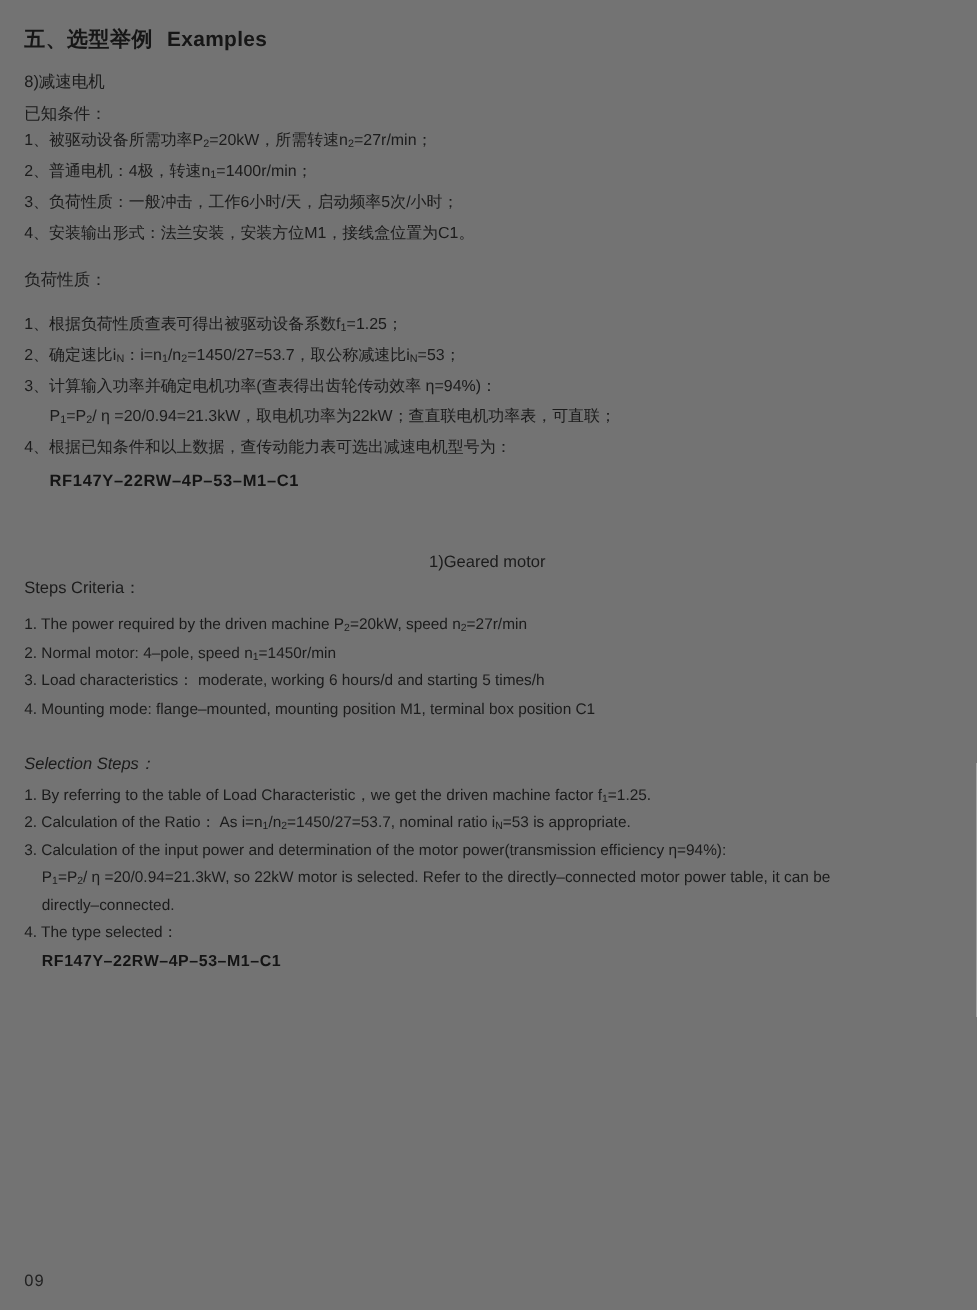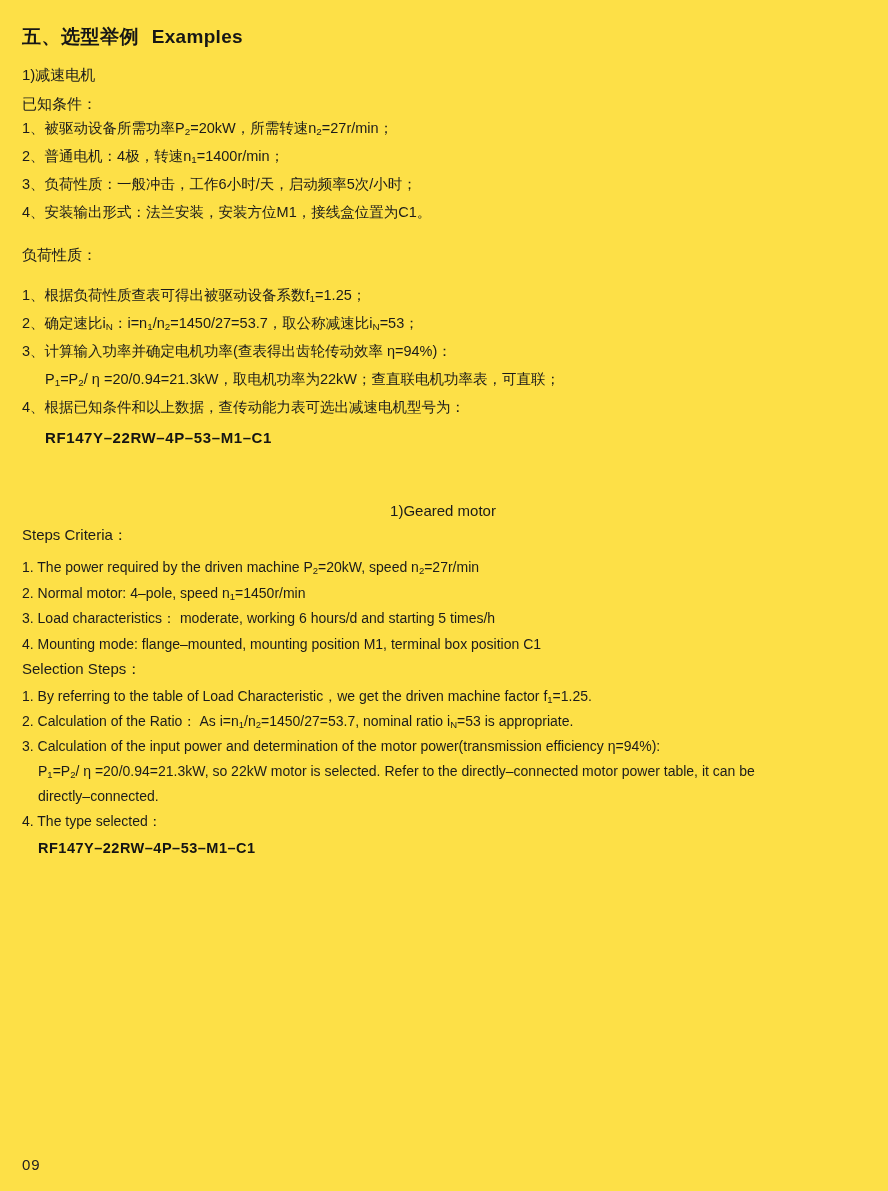--- a/index.html
+++ b/index.html
@@ -1,19 +1,19 @@
 <!DOCTYPE html>
 <html><head>
 <meta charset="utf-8">
 <style>
   html,body{margin:0;padding:0;background:#ffffff;}
   .page{
     position:relative;
     width:888px;height:1191px;
-    background:#fde047;
+    background:#737373;
     overflow:hidden;
     font-family:"Liberation Sans","DejaVu Sans",sans-serif;
     color:#1b1b1b;
     -webkit-font-smoothing:antialiased;
   }
   .content{position:absolute;left:22px;top:26px;right:24px;}
   p{margin:0;padding:0;}
   sub{font-size:68%;vertical-align:-0.18em;line-height:0;}
 
   .doc-title{
@@ -32,21 +32,21 @@
   .zh-model{
     margin-top:5px;padding-left:23px;
     font-size:15px;font-weight:bold;line-height:24px;
     letter-spacing:0.6px;color:#141414;
   }
 
   .en-subtitle{margin-top:50px;font-size:15px;line-height:22px;text-align:center;}
   .en-heading{margin-top:2px;font-size:15px;line-height:22px;}
   .en-list{margin-top:9px;}
   .en-line{font-size:14px;line-height:25.5px;}
-  .en-steps-heading{margin-top:1px;}
+  .en-steps-heading{margin-top:27px;font-style:italic;}
   .en-steps{margin-top:4px;}
   .en-steps .en-line{line-height:25px;}
   .indent-en{padding-left:16px;}
   .en-model{
     margin-top:3px;padding-left:16px;
     font-size:14.5px;font-weight:bold;line-height:22px;
     letter-spacing:0.5px;color:#141414;
   }
 
   .page-number{
@@ -59,21 +59,21 @@
 
 <div class="page">
   <div class="content">
 
     <h1 class="doc-title">
       <span class="title-zh">五、选型举例</span>
       <span class="title-en">Examples</span>
     </h1>
 
     <div>
-      <p class="zh-subtitle">1)减速电机</p>
+      <p class="zh-subtitle">8)减速电机</p>
       <p class="zh-heading">已知条件：</p>
 
       <div>
         <p class="zh-line">1、被驱动设备所需功率P<sub>2</sub>=20kW，所需转速n<sub>2</sub>=27r/min；</p>
         <p class="zh-line">2、普通电机：4极，转速n<sub>1</sub>=1400r/min；</p>
         <p class="zh-line">3、负荷性质：一般冲击，工作6小时/天，启动频率5次/小时；</p>
         <p class="zh-line">4、安装输出形式：法兰安装，安装方位M1，接线盒位置为C1。</p>
       </div>
 
       <p class="zh-heading zh-steps-heading">负荷性质：</p>

